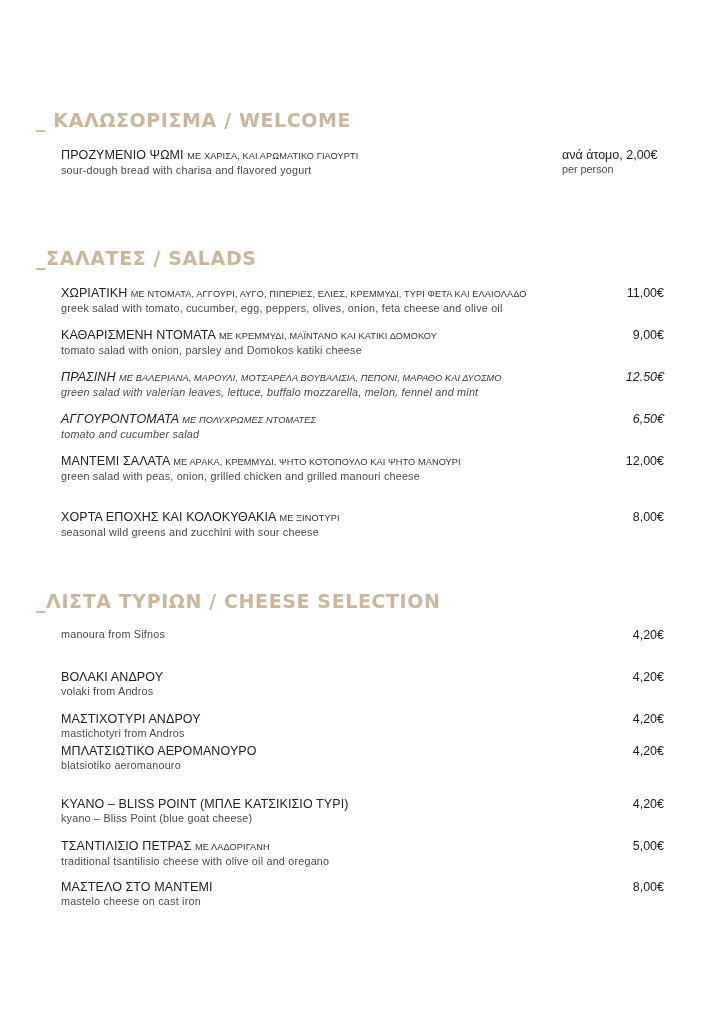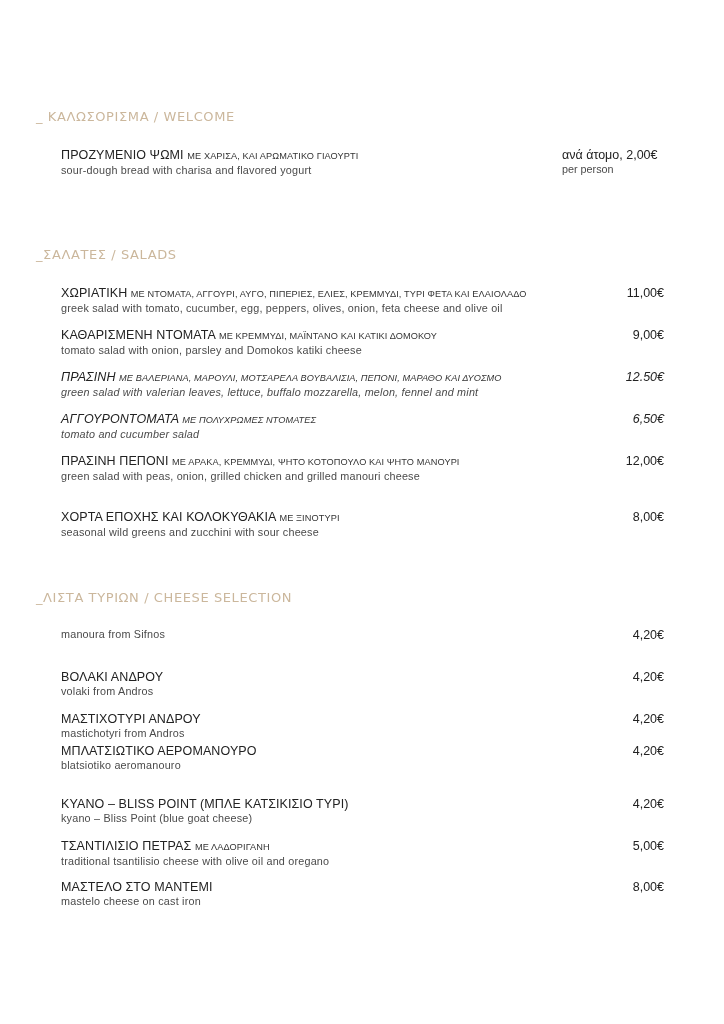--- a/index.html
+++ b/index.html
@@ -1,21 +1,21 @@
 <!DOCTYPE html>
 <html><head>
   <meta charset="utf-8">
   <style>
     * { margin: 0; padding: 0; box-sizing: border-box; }
     html, body { width: 724px; height: 1024px; background: #ffffff; overflow: hidden; }
     body { position: relative; font-family: "Liberation Sans", "DejaVu Sans", sans-serif; color: #2a2a2a; }
     .section-title {
       position: absolute; left: 36px;
       font-family: "DejaVu Sans", sans-serif;
-      font-weight: normal; font-size: 13px; letter-spacing: 0.6px;
+      font-weight: bold; font-size: 19px; letter-spacing: 0.6px;
       color: #cbb79c;
       white-space: nowrap;
     }
     .item { position: absolute; left: 61px; right: 60px; }
     .item .name {
       font-size: 12.5px; color: #222; white-space: nowrap; line-height: 15px;
       letter-spacing: 0.1px;
     }
     .item .name .desc-gr {
       font-size: 9.2px; color: #333; letter-spacing: 0.1px;
@@ -64,21 +64,21 @@
   <div class="name"><span>ΠΡΑΣΙΝΗ</span> <span class="desc-gr">ΜΕ ΒΑΛΕΡΙΑΝΑ, ΜΑΡΟΥΛΙ, ΜΟΤΣΑΡΕΛΑ ΒΟΥΒΑΛΙΣΙΑ, ΠΕΠΟΝΙ, ΜΑΡΑΘΟ ΚΑΙ ΔΥΟΣΜΟ</span></div>
   <div class="en">green salad with valerian leaves, lettuce, buffalo mozzarella, melon, fennel and mint</div>
   <div class="price">12.50€</div>
 </div>
 <div class="item" style="top:412px;font-style:italic;">
   <div class="name"><span>ΑΓΓΟΥΡΟΝΤΟΜΑΤΑ</span> <span class="desc-gr">ΜΕ ΠΟΛΥΧΡΩΜΕΣ ΝΤΟΜΑΤΕΣ</span></div>
   <div class="en">tomato and cucumber salad</div>
   <div class="price">6,50€</div>
 </div>
 <div class="item" style="top:454px;">
-  <div class="name"><span>ΠΡΑΣΙΝΗ ΠΕΠΟΝΙ</span> <span class="desc-gr">ΜΕ ΑΡΑΚΑ, ΚΡΕΜΜΥΔΙ, ΨΗΤΟ ΚΟΤΟΠΟΥΛΟ ΚΑΙ ΨΗΤΟ ΜΑΝΟΥΡΙ</span></div>
+  <div class="name"><span>ΜΑΝΤΕΜΙ ΣΑΛΑΤΑ</span> <span class="desc-gr">ΜΕ ΑΡΑΚΑ, ΚΡΕΜΜΥΔΙ, ΨΗΤΟ ΚΟΤΟΠΟΥΛΟ ΚΑΙ ΨΗΤΟ ΜΑΝΟΥΡΙ</span></div>
   <div class="en">green salad with peas, onion, grilled chicken and grilled manouri cheese</div>
   <div class="price">12,00€</div>
 </div>
 <div class="item" style="top:495px;margin-top:15px;">
   <div class="name"><span>ΧΟΡΤΑ ΕΠΟΧΗΣ ΚΑΙ ΚΟΛΟΚΥΘΑΚΙΑ</span> <span class="desc-gr">ΜΕ ΞΙΝΟΤΥΡΙ</span></div>
   <div class="en">seasonal wild greens and zucchini with sour cheese</div>
   <div class="price">8,00€</div>
 </div>
 
 <div class="section-title" style="top:590px;">_ΛΙΣΤΑ ΤΥΡΙΩΝ / CHEESE SELECTION</div>

